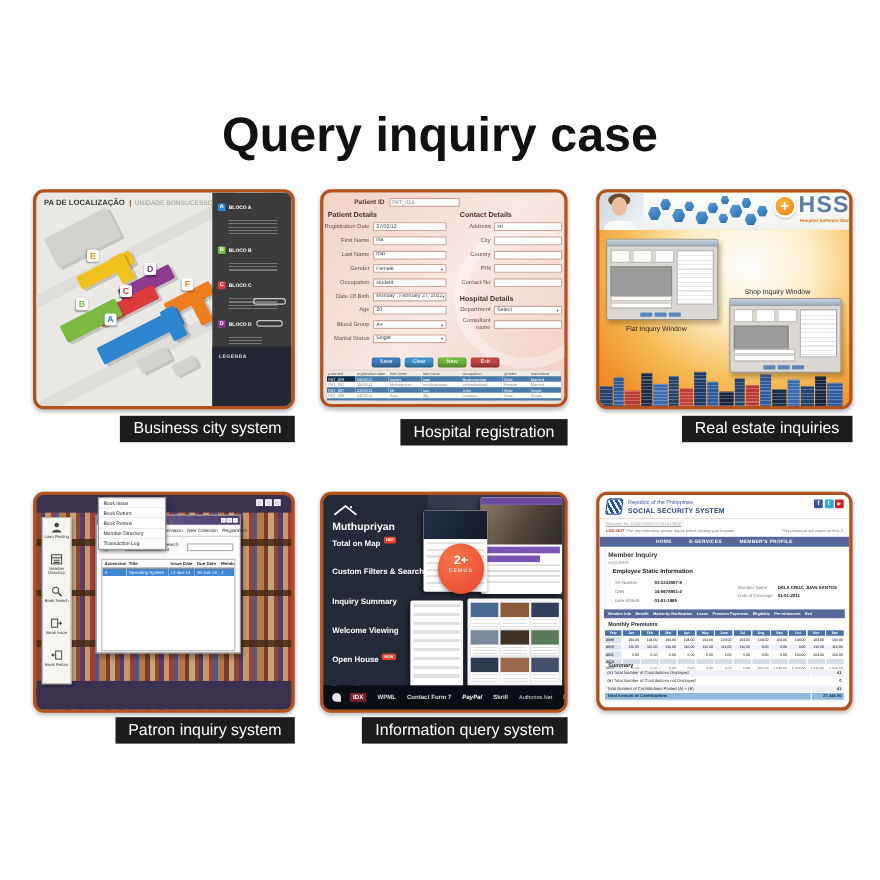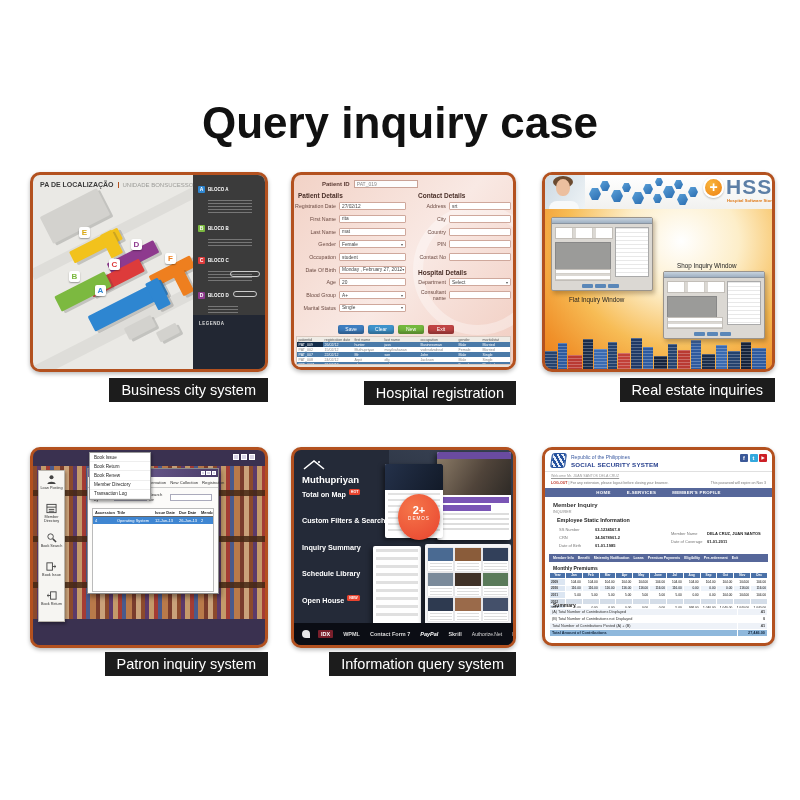--- a/index.html
+++ b/index.html
@@ -801,21 +801,21 @@
 
         <div class="p5-feat">
           <span class="ft">Custom Filters &amp; Search</span>
         </div>
 
         <div class="p5-feat">
           <span class="ft">Inquiry Summary</span>
         </div>
 
         <div class="p5-feat">
-          <span class="ft">Schedule Library</span>
+          <span class="ft">Welcome Viewing</span>
         </div>
 
         <div class="p5-feat">
           <span class="ft">Open House</span><span class="p5-badge">NEW</span>
         </div>
 
         <div class="p5-feat">
           <span class="ft">Team Management</span>
         </div>
 

